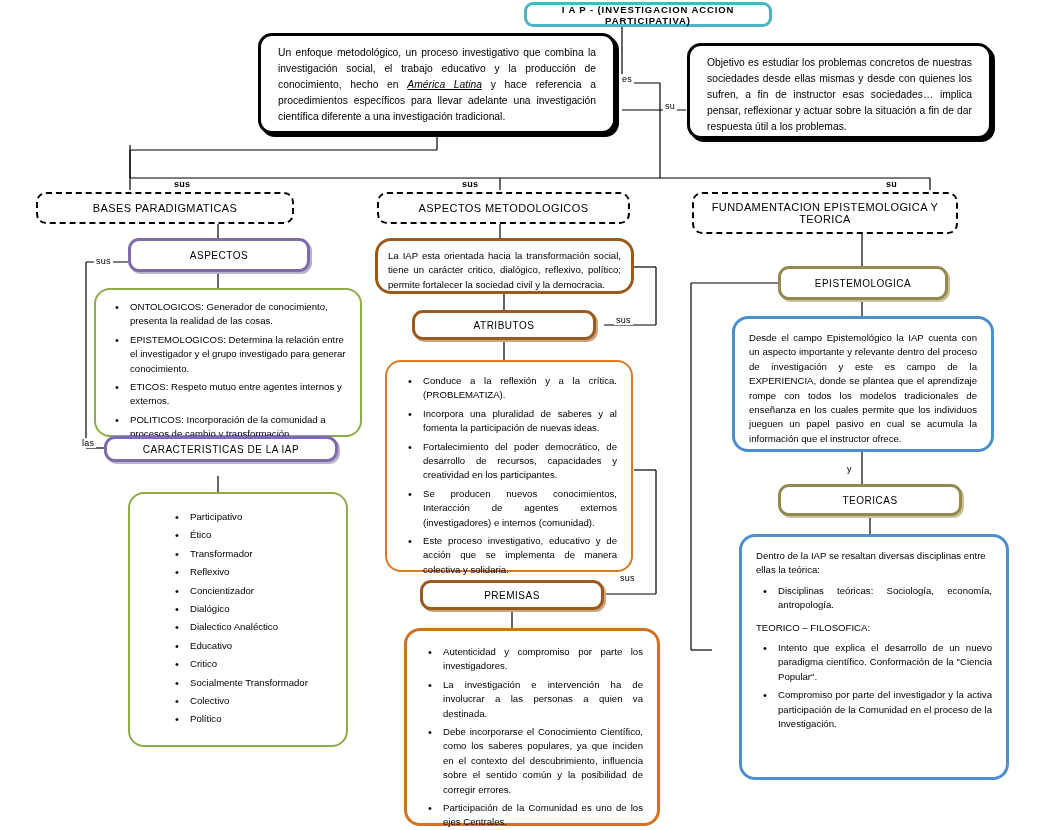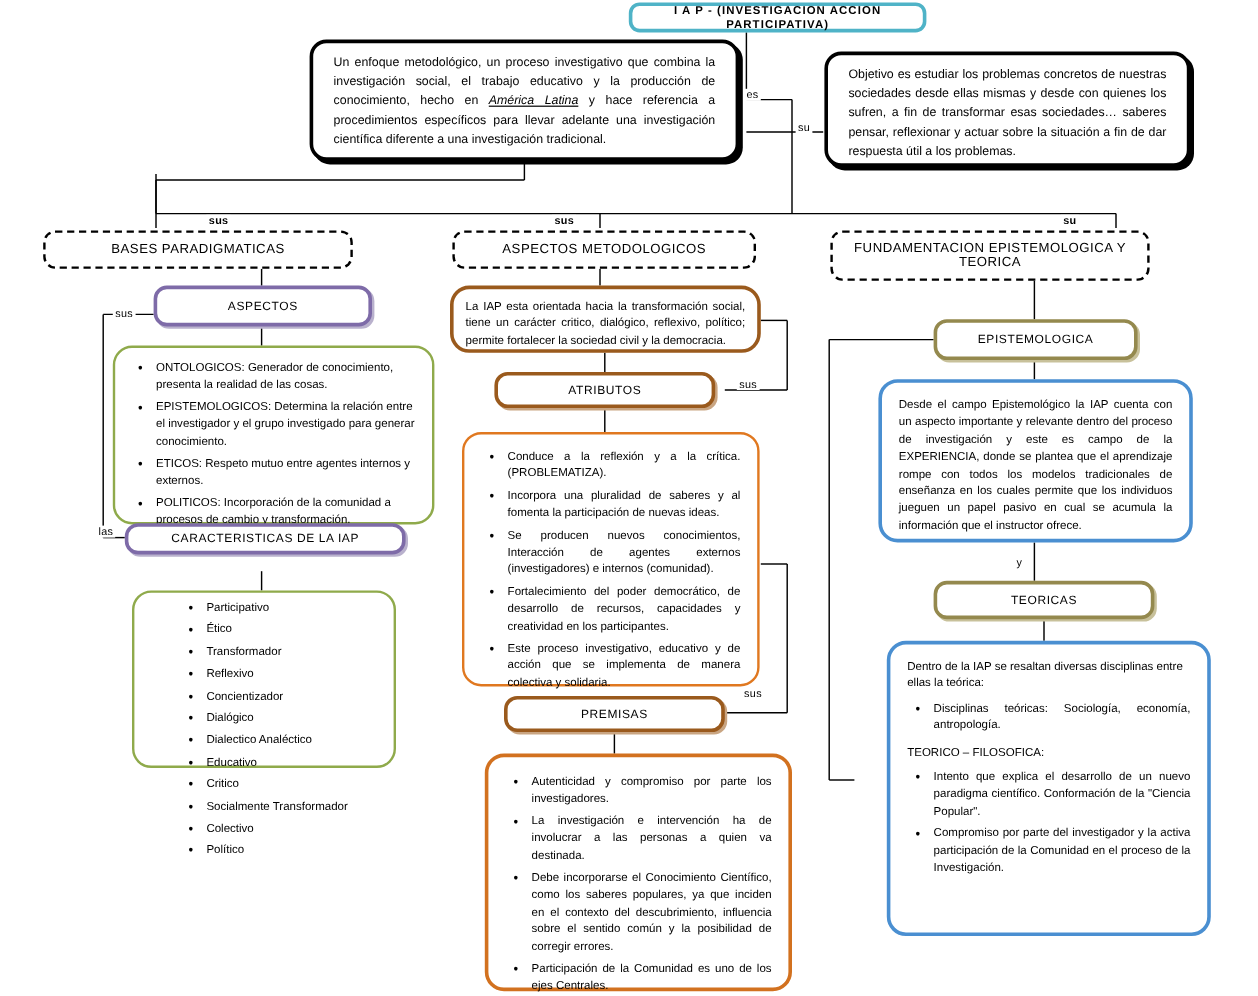--- a/index.html
+++ b/index.html
@@ -130,21 +130,21 @@
 
   <div class="node center title-box" style="left:524px;top:2px;width:248px;height:25px;">
     <span>I A P -  (INVESTIGACION ACCION PARTICIPATIVA)</span>
   </div>
 
   <div class="node black-box" style="left:258px;top:33px;width:358px;height:101px;">
     <span>Un enfoque metodológico, un proceso investigativo que combina la investigación social, el trabajo educativo y la producción de conocimiento, hecho en </span><span class="u">América Latina</span><span> y hace referencia a procedimientos específicos para llevar adelante una investigación científica diferente a una investigación tradicional.</span>
   </div>
 
   <div class="node black-box" style="left:687px;top:43px;width:305px;height:96px;">
-    <span>Objetivo es estudiar los problemas concretos de nuestras sociedades desde ellas mismas y desde con quienes los sufren, a fin de transformar esas sociedades… saberes pensar, reflexionar y actuar sobre la situación a fin de dar respuesta útil a los problemas.</span>
+    <span>Objetivo es estudiar los problemas concretos de nuestras sociedades desde ellas mismas y desde con quienes los sufren, a fin de instructor esas sociedades… implica pensar, reflexionar y actuar sobre la situación a fin de dar respuesta útil a los problemas.</span>
   </div>
 
   <div class="edge-label" style="left:620px;top:74px;">es</div>
   <div class="edge-label" style="left:663px;top:101px;">su</div>
 
   <div class="edge-label bold" style="left:172px;top:179px;">sus</div>
   <div class="node center dashed-box" style="left:36px;top:192px;width:258px;height:32px;">
     <span>BASES PARADIGMATICAS</span>
   </div>
 
@@ -160,21 +160,21 @@
       <li>ETICOS: Respeto mutuo entre agentes internos y externos.</li>
       <li>POLITICOS: Incorporación de la comunidad a procesos de cambio y transformación.</li>
     </ul>
   </div>
 
   <div class="edge-label" style="left:80px;top:438px;">las</div>
   <div class="node center pill purple" style="left:104px;top:436px;width:234px;height:26px;">
     <span>CARACTERISTICAS DE LA IAP</span>
   </div>
 
-  <div class="node cbox green" style="left:110px;top:492px;width:220px;height:148px;padding-top:6px;">
+  <div class="node cbox green" style="left:128px;top:492px;width:220px;height:255px;padding-top:16px;">
     <ul class="bul nojust" style="padding-left:48px;">
       <li>Participativo</li>
       <li>Ético</li>
       <li>Transformador</li>
       <li>Reflexivo</li>
       <li>Concientizador</li>
       <li>Dialógico</li>
       <li>Dialectico Analéctico</li>
       <li>Educativo</li>
       <li>Critico</li>
@@ -195,22 +195,22 @@
 
   <div class="node center pill brown" style="left:412px;top:310px;width:184px;height:30px;">
     <span>ATRIBUTOS</span>
   </div>
   <div class="edge-label" style="left:614px;top:315px;">sus</div>
 
   <div class="node cbox orange just" style="left:385px;top:360px;width:248px;height:212px;padding:12px 14px;">
     <ul class="bul just">
       <li>Conduce a la reflexión y a la crítica. (PROBLEMATIZA).</li>
       <li>Incorpora una pluralidad de saberes y al fomenta la participación de nuevas ideas.</li>
+      <li>Fortalecimiento del poder democrático, de desarrollo de recursos, capacidades y creatividad en los participantes.</li>
       <li>Se producen nuevos conocimientos, Interacción de agentes externos (investigadores) e internos (comunidad).</li>
-      <li>Fortalecimiento del poder democrático, de desarrollo de recursos, capacidades y creatividad en los participantes.</li>
       <li>Este proceso investigativo, educativo y de acción que se implementa de manera colectiva y solidaria.</li>
     </ul>
   </div>
 
   <div class="node center pill brown" style="left:420px;top:580px;width:184px;height:30px;">
     <span>PREMISAS</span>
   </div>
   <div class="edge-label" style="left:618px;top:573px;">sus</div>
 
   <div class="node cbox orangethick just" style="left:404px;top:628px;width:256px;height:198px;padding:14px 14px;">

